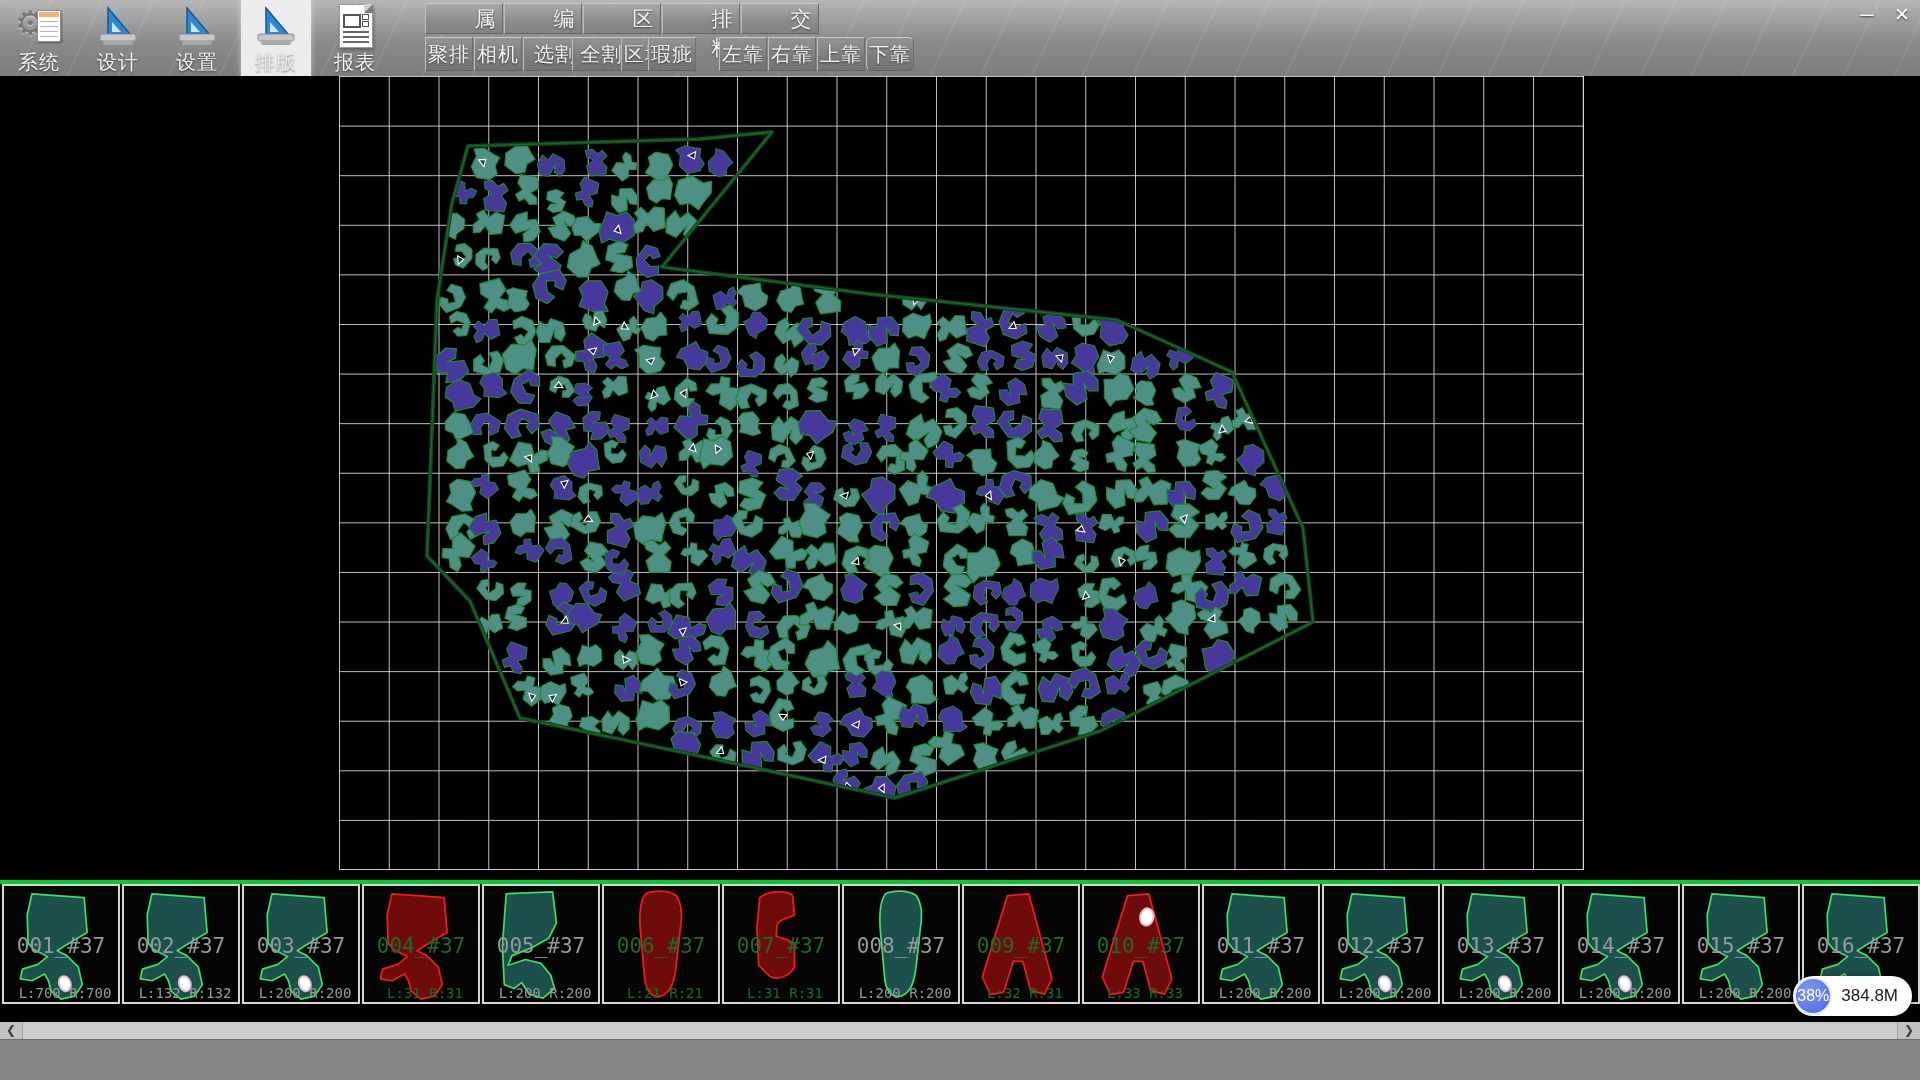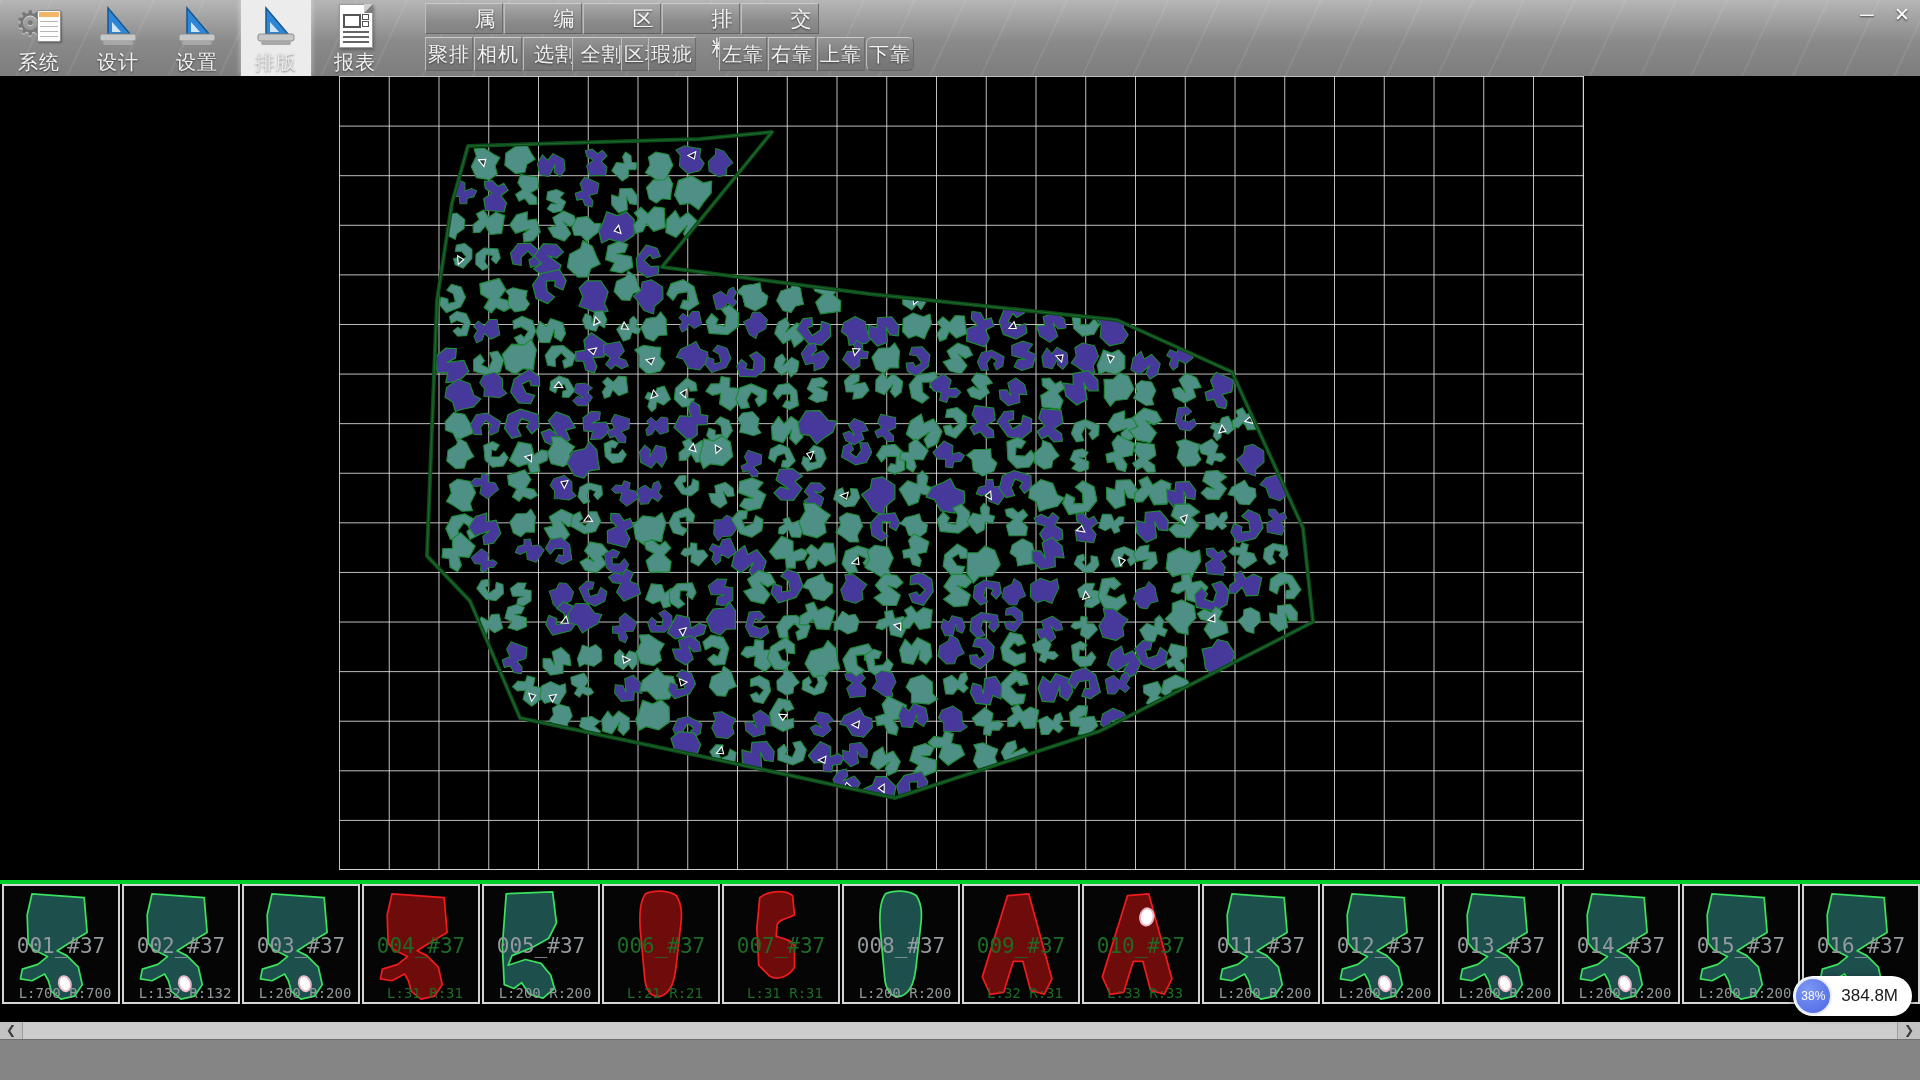--- a/index.html
+++ b/index.html
@@ -69,21 +69,21 @@
     font-family:"DejaVu Sans Mono","Liberation Mono",monospace;font-size:21px;letter-spacing:0px;}
   .cell .lr{position:absolute;left:0;right:0;bottom:1px;text-align:center;
     font-family:"DejaVu Sans Mono","Liberation Mono",monospace;font-size:14px;padding-left:8px;}
   .tx-gray{color:#939a9d;} .tx-green{color:#1e6b26;}
 
   
   #badge{position:absolute;right:8px;top:976px;height:40px;min-width:102px;background:#fff;
     border-radius:20px;box-shadow:0 2px 6px rgba(0,0,0,.5);z-index:30;display:flex;align-items:center;}
   #badge .pct{width:38px;height:38px;border-radius:50%;margin-left:1px;
     background:radial-gradient(circle at 35% 30%,#7d97f2,#5a75e8 70%,#4a63d8);
-    color:#fff;font-size:12px;display:flex;align-items:center;justify-content:center;
+    color:#fff;font-size:16px;display:flex;align-items:center;justify-content:center;
     border:2px solid #e8ecfb;box-sizing:border-box;}
   #badge .sz{color:#1a1a1a;font-size:17px;margin:0 14px 0 9px;}
 
   
   #hscroll{position:absolute;left:0;top:1022px;width:1920px;height:17px;background:#cdcdcd;}
   #hscroll .arr{position:absolute;top:0;width:22px;height:17px;background:#c2c2c2;color:#3c3c3c;
     font-size:12px;line-height:17px;text-align:center;cursor:default;}
   #hscroll .arr.left{left:0;border-right:1px solid #9e9e9e;}
   #hscroll .arr.right{right:0;border-left:1px solid #9e9e9e;}
   #statusbar{position:absolute;left:0;top:1039px;width:1920px;height:41px;background:#858585;

